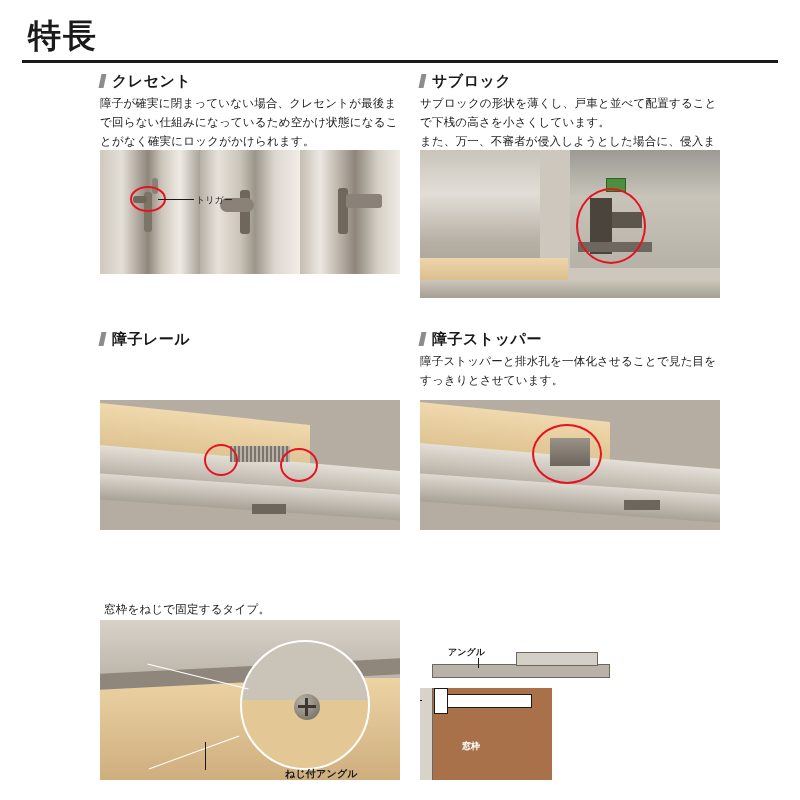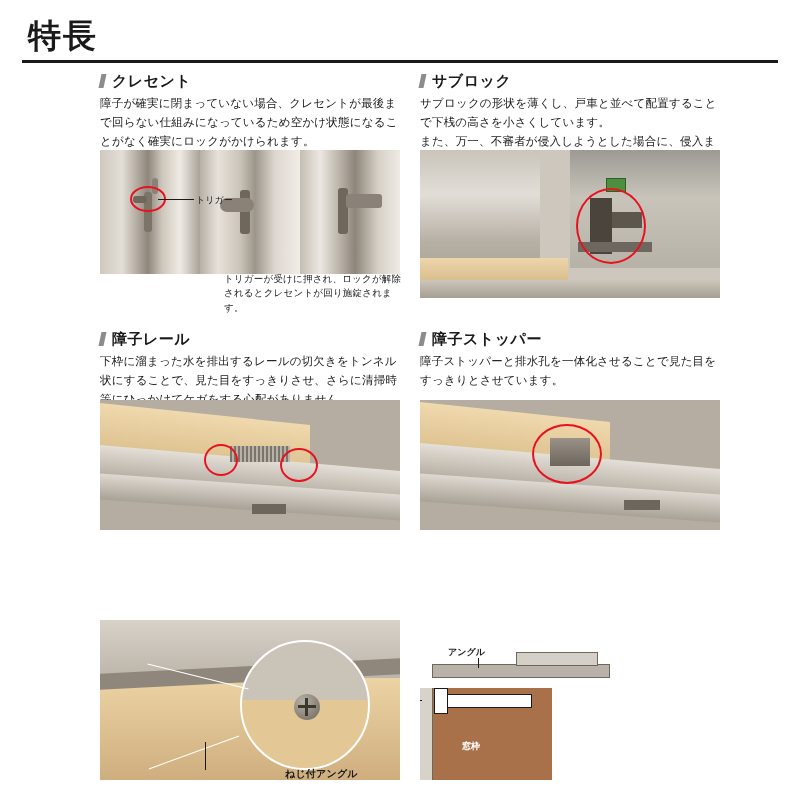--- a/index.html
+++ b/index.html
@@ -189,21 +189,20 @@
 
     <div class="lever" style="left:238px; top:38px; width:10px; height:46px; background:#6f675c;"></div>
     <div class="lever lever-lt" style="left:246px; top:44px; width:36px; height:14px; border-radius:3px;"></div>
 
     <div class="ellipse" style="left:30px; top:36px; width:36px; height:26px;"></div>
   </div>
 
   <div class="leader" style="left:158px; top:199px; width:36px; height:1px;"></div>
   <div class="lbl" style="left:196px; top:194px;">トリガー</div>
 
-  <div class="caption" style="left:224px; top:272px; width:180px; text-align:left;">トリガーが受けに押され、ロックが解除されるとクレセントが回り施錠されます。</div>
 
   <div class="sec-head" style="left:420px; top:72px;">
     <span class="bar"></span><span>サブロック</span>
   </div>
   <div class="sec-body" style="left:420px; top:94px; width:300px; white-space:pre-line;">サブロックの形状を薄くし、戸車と並べて配置することで下桟の高さを小さくしています。
 また、万一、不審者が侵入しようとした場合に、侵入までの時間をかせぎ、侵入をあきらめさせる心理効果も期待できます。</div>
 
   <div class="photo" id="photo-sublock">
     <div class="frameL"></div>
     <div class="rightglass"></div>
@@ -212,21 +211,20 @@
     <div class="greenled"></div>
     <div class="blk" style="left:170px; top:48px; width:22px; height:56px;"></div>
     <div class="blk" style="left:192px; top:62px; width:30px; height:16px; background:#5d564d;"></div>
     <div class="blk" style="left:158px; top:92px; width:74px; height:10px; background:#6e6760;"></div>
     <div class="ellipse" style="left:156px; top:38px; width:70px; height:76px;"></div>
   </div>
 
   <div class="sec-head" style="left:100px; top:330px;">
     <span class="bar"></span><span>障子レール</span>
   </div>
-  <div class="sec-body" style="left:100px; top:352px; width:305px;">下枠に溜まった水を排出するレールの切欠きをトンネル状にすることで、見た目をすっきりさせ、さらに清掃時等にひっかけてケガをする心配がありません。</div>
 
   <div class="railphoto" id="photo-rail">
     <div class="rp-bg"></div>
     <div class="rp-wood" style="left:0; top:14px; width:210px; height:48px; transform:skewY(6deg);"></div>
     <div class="rp-metal" style="left:0; top:58px; width:300px; height:30px; transform:skewY(5deg);"></div>
     <div class="rp-metal" style="left:0; top:84px; width:300px; height:26px; transform:skewY(4deg); background:linear-gradient(180deg,#ded9d1,#a8a196);"></div>
     <div class="rp-dark" style="left:130px; top:46px; width:60px; height:16px; background:repeating-linear-gradient(90deg,#7b746a 0 2px,#b9b2a8 2px 4px);"></div>
     <div class="rp-dark" style="left:152px; top:104px; width:34px; height:10px;"></div>
     <div class="ellipse" style="left:104px; top:44px; width:34px; height:32px;"></div>
     <div class="ellipse" style="left:180px; top:48px; width:38px; height:34px;"></div>
@@ -240,20 +238,21 @@
   <div class="railphoto" id="photo-stopper">
     <div class="rp-bg"></div>
     <div class="rp-wood" style="left:0; top:12px; width:190px; height:48px; transform:skewY(6deg);"></div>
     <div class="rp-metal" style="left:0; top:56px; width:300px; height:32px; transform:skewY(5deg);"></div>
     <div class="rp-metal" style="left:0; top:84px; width:300px; height:28px; transform:skewY(4deg); background:linear-gradient(180deg,#ded9d1,#a8a196);"></div>
     <div class="rp-dark" style="left:130px; top:38px; width:40px; height:28px; background:linear-gradient(180deg,#9a9288,#6d665c);"></div>
     <div class="rp-dark" style="left:204px; top:100px; width:36px; height:10px;"></div>
     <div class="ellipse" style="left:112px; top:24px; width:70px; height:60px;"></div>
   </div>
 
+  <div class="sec-body" style="left:104px; top:600px; width:300px;">窓枠をねじで固定するタイプ。</div>
 
   <div class="photo" id="photo-angle">
     <div style="position:absolute; left:0; top:0; width:300px; height:64px; background:linear-gradient(180deg,#d8d2c8,#b9b2a7);"></div>
     <div style="position:absolute; left:0; top:58px; width:300px; height:102px; background:linear-gradient(180deg,#e9cf9f,#d5b städ 0);background:linear-gradient(180deg,#ecd3a4,#cfae7e);"></div>
     <div style="position:absolute; left:0; top:46px; width:300px; height:16px; background:#8f8starting;background:#8f877b; transform:skewY(-3deg);"></div>
 
     <div class="zoomcircle" style="left:140px; top:20px; width:130px; height:130px; background:linear-gradient(180deg,#cac3b8 0 46%, #e3c795 46% 100%);">
       <div class="screwhead" style="left:52px; top:52px;"></div>
     </div>
     <div style="position:absolute; left:46px; top:132px; width:96px; height:1px; background:#ffffff; transform:rotate(-20deg);"></div>

